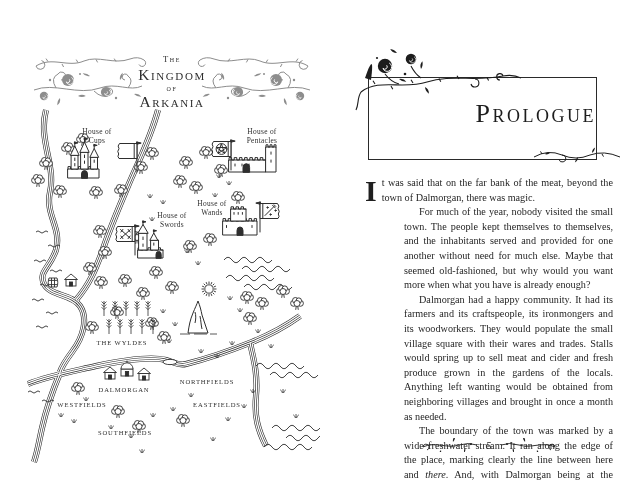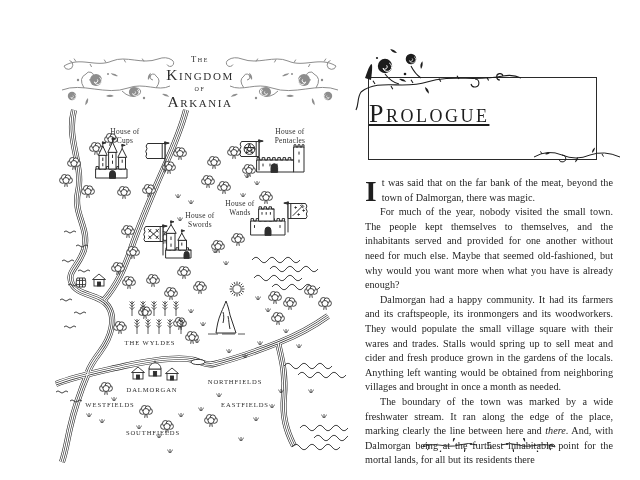--- a/index.html
+++ b/index.html
@@ -1,45 +1,45 @@
 <!DOCTYPE html>
 <html><head>
 <meta charset="utf-8">
 <style>
   html,body{margin:0;padding:0;background:#e8e8e8;}
   .spread{position:relative;width:640px;height:480px;background:#ffffff;overflow:hidden;
           font-family:"Liberation Serif",serif;color:#1f1f1f;}
   .page{position:absolute;top:0;height:480px;width:320px;}
-  #left-page{left:0;margin-left:28px;}
+  #left-page{left:0;}
   #right-page{left:320px;}
 
   
   svg{display:block;}
   svg text{font-family:"Liberation Serif",serif;}
   .t-sm{font-size:8.6px;letter-spacing:1.6px;font-variant:small-caps;fill:#2e2e2e;}
   .t-big{font-size:15.5px;letter-spacing:1.6px;font-variant:small-caps;fill:#2e2e2e;}
   .h-label{font-size:7.4px;letter-spacing:.3px;fill:#2e2e2e;}
   .f-label{font-size:6.6px;letter-spacing:.9px;fill:#2e2e2e;}
   .ink{stroke:#2e2e2e;fill:none;stroke-width:1;stroke-linecap:round;stroke-linejoin:round;}
   .riv1{stroke:#2e2e2e;stroke-width:6;fill:none;stroke-linecap:butt;}
   .riv2{stroke:#ffffff;stroke-width:4.8;fill:none;stroke-linecap:butt;}
   .riv3{stroke:#2e2e2e;stroke-width:2.6;fill:none;stroke-linecap:butt;}
   .riv4{stroke:#ffffff;stroke-width:1.3;fill:none;stroke-linecap:butt;}
 
   
   .prologue-box{position:absolute;left:48px;top:77px;width:227px;height:81px;
                 border:1.4px solid #2a2a2a;}
-  .prologue-title{position:absolute;left:0;right:0;top:21px;text-align:left;
-                  font-size:26px;font-variant:small-caps;letter-spacing:2.5px;color:#1d1d1d;text-decoration:underline;}
+  .prologue-title{position:absolute;left:0;right:0;top:21px;text-align:right;
+                  font-size:26px;font-variant:small-caps;letter-spacing:2.5px;color:#1d1d1d;}
   .vine-tl{position:absolute;left:-14px;top:-30px;}
   .vine-br{position:absolute;right:-28px;bottom:-11px;}
   .text-block{position:absolute;left:45px;top:176px;width:248px;
               font-size:10.2px;line-height:14.6px;text-align:justify;}
   .text-block p{margin:0;}
-  .text-block p.indent{text-indent:15px;}
+  .text-block p.indent{text-indent:15px;margin-left:39px;}
   .dropcap{float:left;font-size:30px;line-height:27px;font-weight:bold;margin:1px 5px 0 0;}
   .ital{font-style:italic;}
   .footer{position:absolute;left:45px;width:248px;top:438px;display:flex;
           align-items:center;justify-content:center;gap:7px;}
   .pagenum{font-size:10.5px;color:#1d1d1d;}
 </style>
 </head>
 <body>
 
 <div class="spread">

